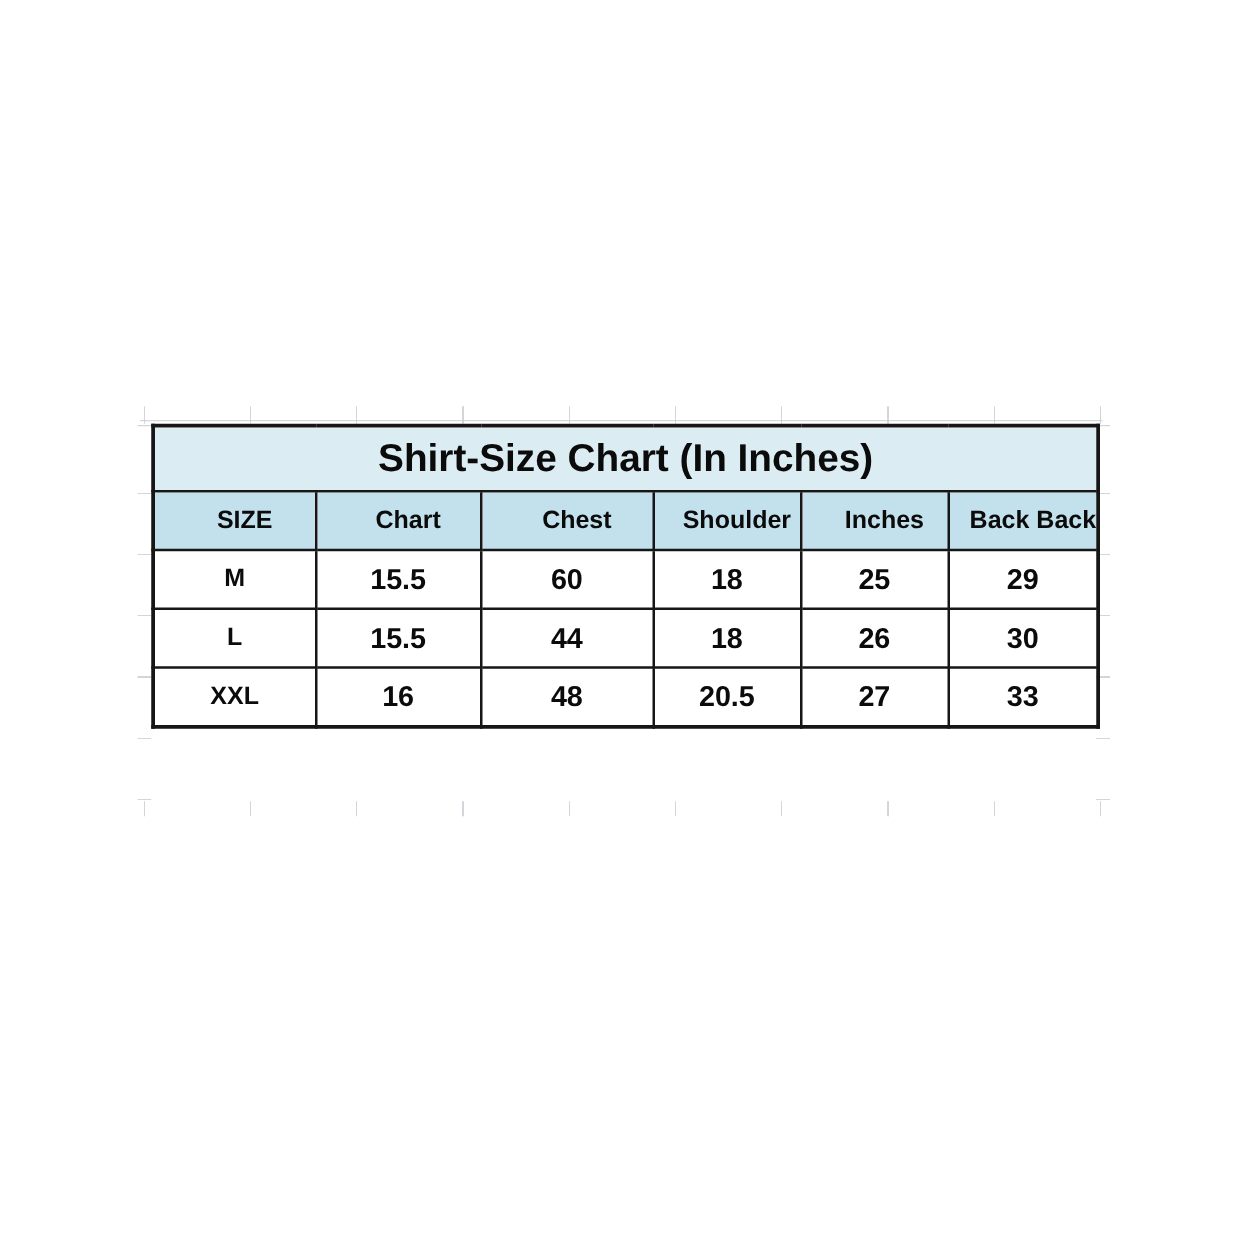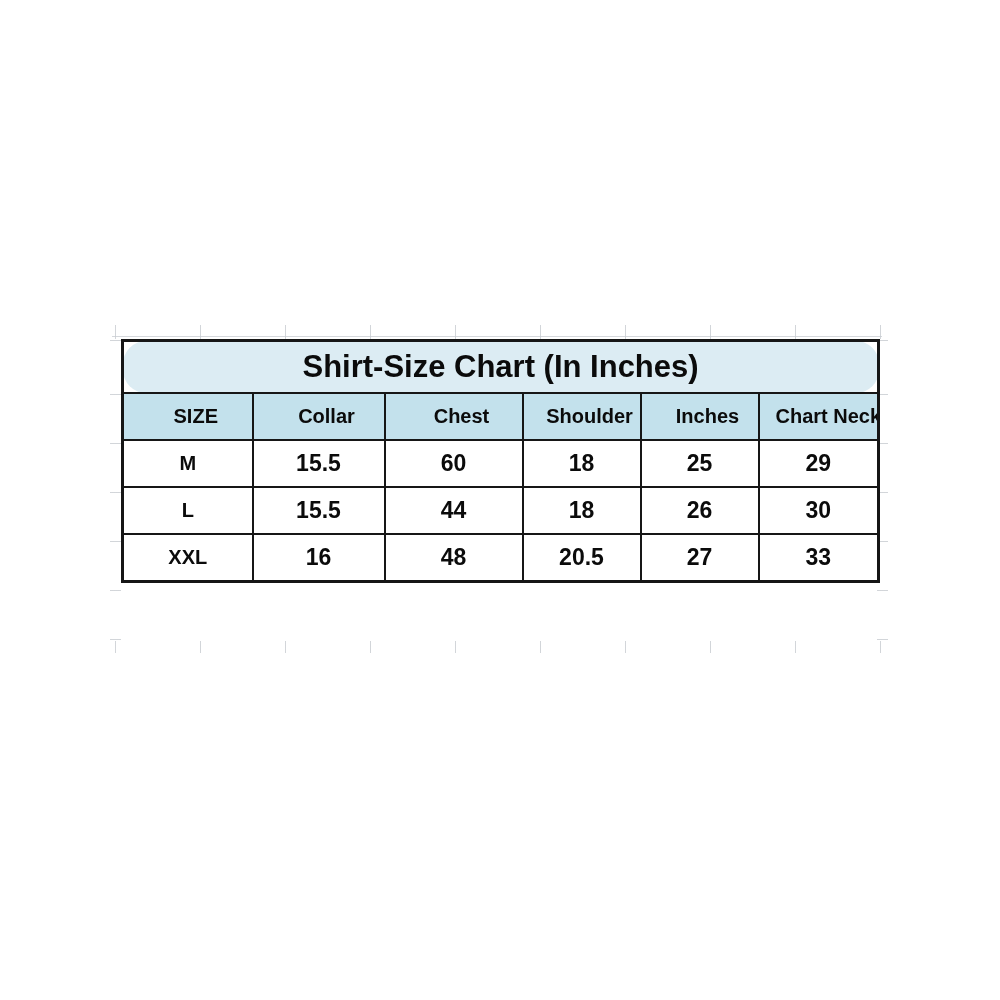--- a/index.html
+++ b/index.html
@@ -62,21 +62,20 @@
     color:#0b0b0b;
     overflow:hidden;
     white-space:nowrap;
   }
   tr.title-row th{
     background:var(--title-bg);
     height:50px;
     font-size:31px;
     font-weight:700;
     letter-spacing:0px;
-    border-radius:23px;
   }
   tr.header-row th{
     background:var(--header-bg);
     height:45px;
     font-size:20px;
     font-weight:700;
     padding-left:16px;
   }
   tr.data-row td{
     background:#ffffff;
@@ -109,25 +108,25 @@
       <col style="width:118px">
       <col style="width:118px">
       <col style="width:120px">
     </colgroup>
     <tbody>
       <tr class="title-row">
         <th colspan="6">Shirt-Size Chart (In Inches)</th>
       </tr>
       <tr class="header-row">
         <th>SIZE</th>
-        <th>Collar</th>
+        <th>Chart</th>
         <th>Chest</th>
         <th>Shoulder</th>
         <th>Inches</th>
-        <th>Chart Neck</th>
+        <th>Back Back</th>
       </tr>
       <tr class="data-row">
         <td class="size-cell">M</td>
         <td>15.5</td>
         <td>60</td>
         <td>18</td>
         <td>25</td>
         <td>29</td>
       </tr>
       <tr class="data-row">

